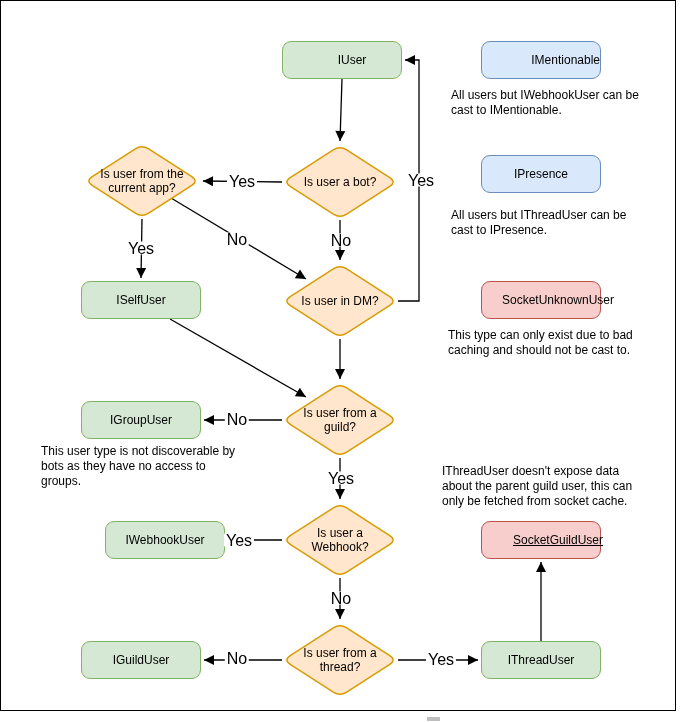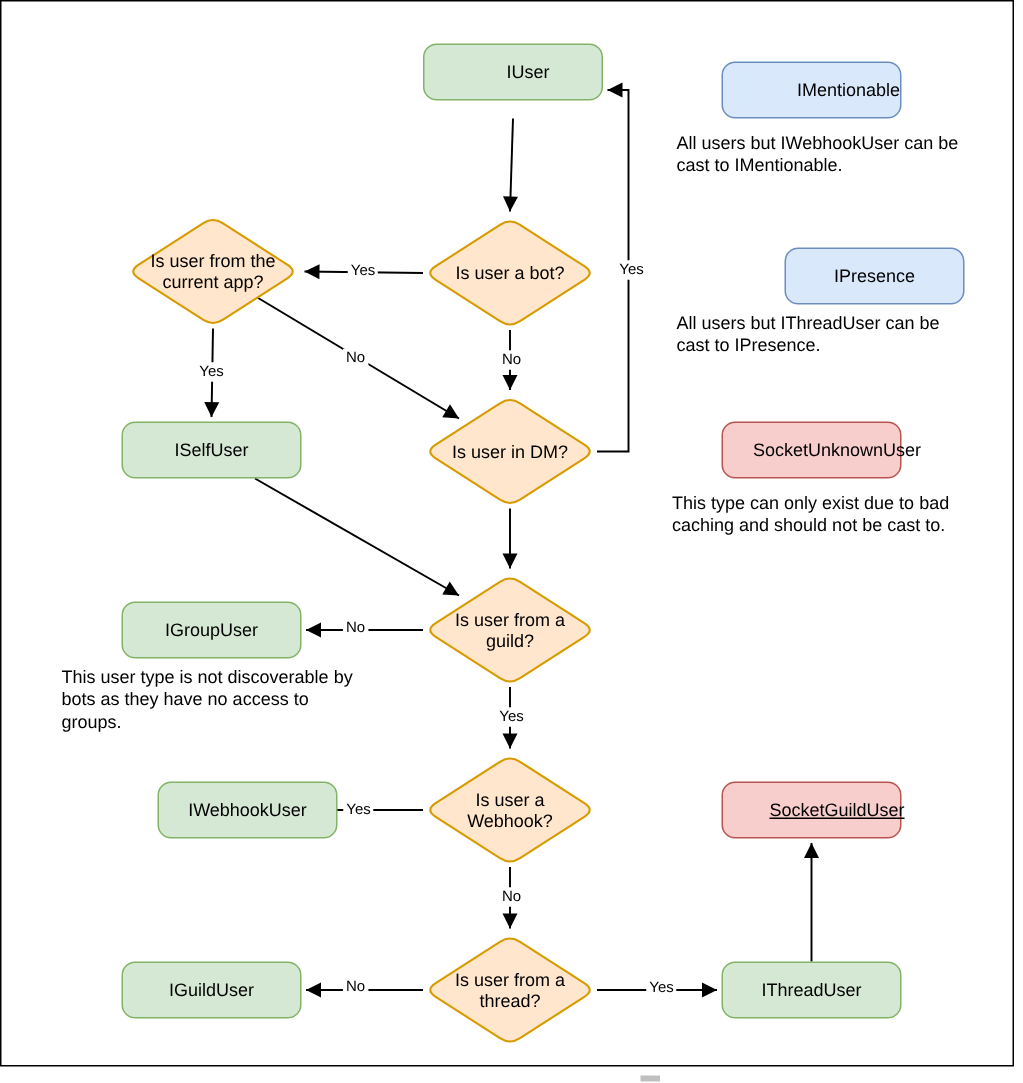--- a/index.html
+++ b/index.html
@@ -10,21 +10,21 @@
   .node{position:absolute;width:120px;height:38px;box-sizing:border-box;border-radius:9px;
         display:flex;align-items:center;justify-content:center;font-size:12px;z-index:2;}
   .node.green{background:#d5e8d4;border:1.3px solid #82b366;}
   .node.blue{background:#dae8fc;border:1.3px solid #6c8ebf;}
   .node.red{background:#f8cecc;border:1.3px solid #b85450;padding-left:34px;}
   .diamond{position:absolute;width:116px;height:76px;z-index:2;}
   .diamond svg{position:absolute;left:0;top:0;}
   .diamond .dlabel{position:absolute;left:0;top:0;right:0;bottom:0;display:flex;align-items:center;
         justify-content:center;text-align:center;font-size:12px;line-height:14px;padding:0 12px;}
   .note{position:absolute;font-size:12px;line-height:15px;text-align:left;z-index:2;}
-  .elabel{position:absolute;transform:translate(-50%,-50%);background:#fff;font-size:10px;
+  .elabel{position:absolute;transform:translate(-50%,-50%);background:#fff;font-size:16px;
         line-height:13px;padding:0 2px;z-index:3;white-space:nowrap;}
   .scroll-remnant{position:absolute;left:427px;top:717px;width:13px;height:4px;background:#bfbfbf;z-index:2;}
 </style>
 </head>
 <body>
 
 <div class="canvas">
   <div class="frame"></div>
 
   <svg class="wires" viewBox="0 0 682 722">
@@ -45,27 +45,27 @@
       <path d="M282,420 L204,420" marker-end="url(#arrow)"></path>
       <path d="M340,458 L340,499" marker-end="url(#arrow)"></path>
       <path d="M282,540 L204,540" marker-end="url(#arrow)"></path>
       <path d="M340,578 L340,619" marker-end="url(#arrow)"></path>
       <path d="M282,660 L204,660" marker-end="url(#arrow)"></path>
       <path d="M398,660 L478,660" marker-end="url(#arrow)"></path>
       <path d="M541,641 L541,562" marker-end="url(#arrow)"></path>
     </g>
   </svg>
 
-  <div class="node green" style="left:282px;top:29px;padding-left:20px;">
+  <div class="node green" style="left:282px;top:41px;padding-left:20px;">
     <span>IUser</span>
   </div>
   <div class="node blue" style="left:481px;top:41px;justify-content:flex-end;">
     <span>IMentionable</span>
   </div>
-  <div class="node blue" style="left:481px;top:165px;margin-left:42px;">
+  <div class="node blue" style="left:481px;top:155px;">
     <span>IPresence</span>
   </div>
   <div class="node red" style="left:481px;top:281px;">
     <span>SocketUnknownUser</span>
   </div>
   <div class="node green" style="left:81px;top:281px;">
     <span>ISelfUser</span>
   </div>
   <div class="node green" style="left:81px;top:401px;">
     <span>IGroupUser</span>
@@ -129,15 +129,16 @@
   <span class="elabel" style="left:341px;top:478px;">Yes</span>
   <span class="elabel" style="left:239px;top:540px;">Yes</span>
   <span class="elabel" style="left:341px;top:598px;">No</span>
   <span class="elabel" style="left:237px;top:658px;">No</span>
   <span class="elabel" style="left:441px;top:659px;">Yes</span>
 
   <div class="note" style="left:451px;top:88px;width:190px;">All users but IWebhookUser can be cast to IMentionable.</div>
   <div class="note" style="left:451px;top:208px;width:190px;">All users but IThreadUser can be cast to IPresence.</div>
   <div class="note" style="left:448px;top:328px;width:196px;">This type can only exist due to bad caching and should not be cast to.</div>
   <div class="note" style="left:41px;top:444px;width:200px;">This user type is not discoverable by bots as they have no access to groups.</div>
+  <div class="note" style="left:442px;top:464px;width:200px;">IThreadUser doesn't expose data about the parent guild user, this can only be fetched from socket cache.</div>
 
   <div class="scroll-remnant"></div>
 </div>
 
 </body></html>

